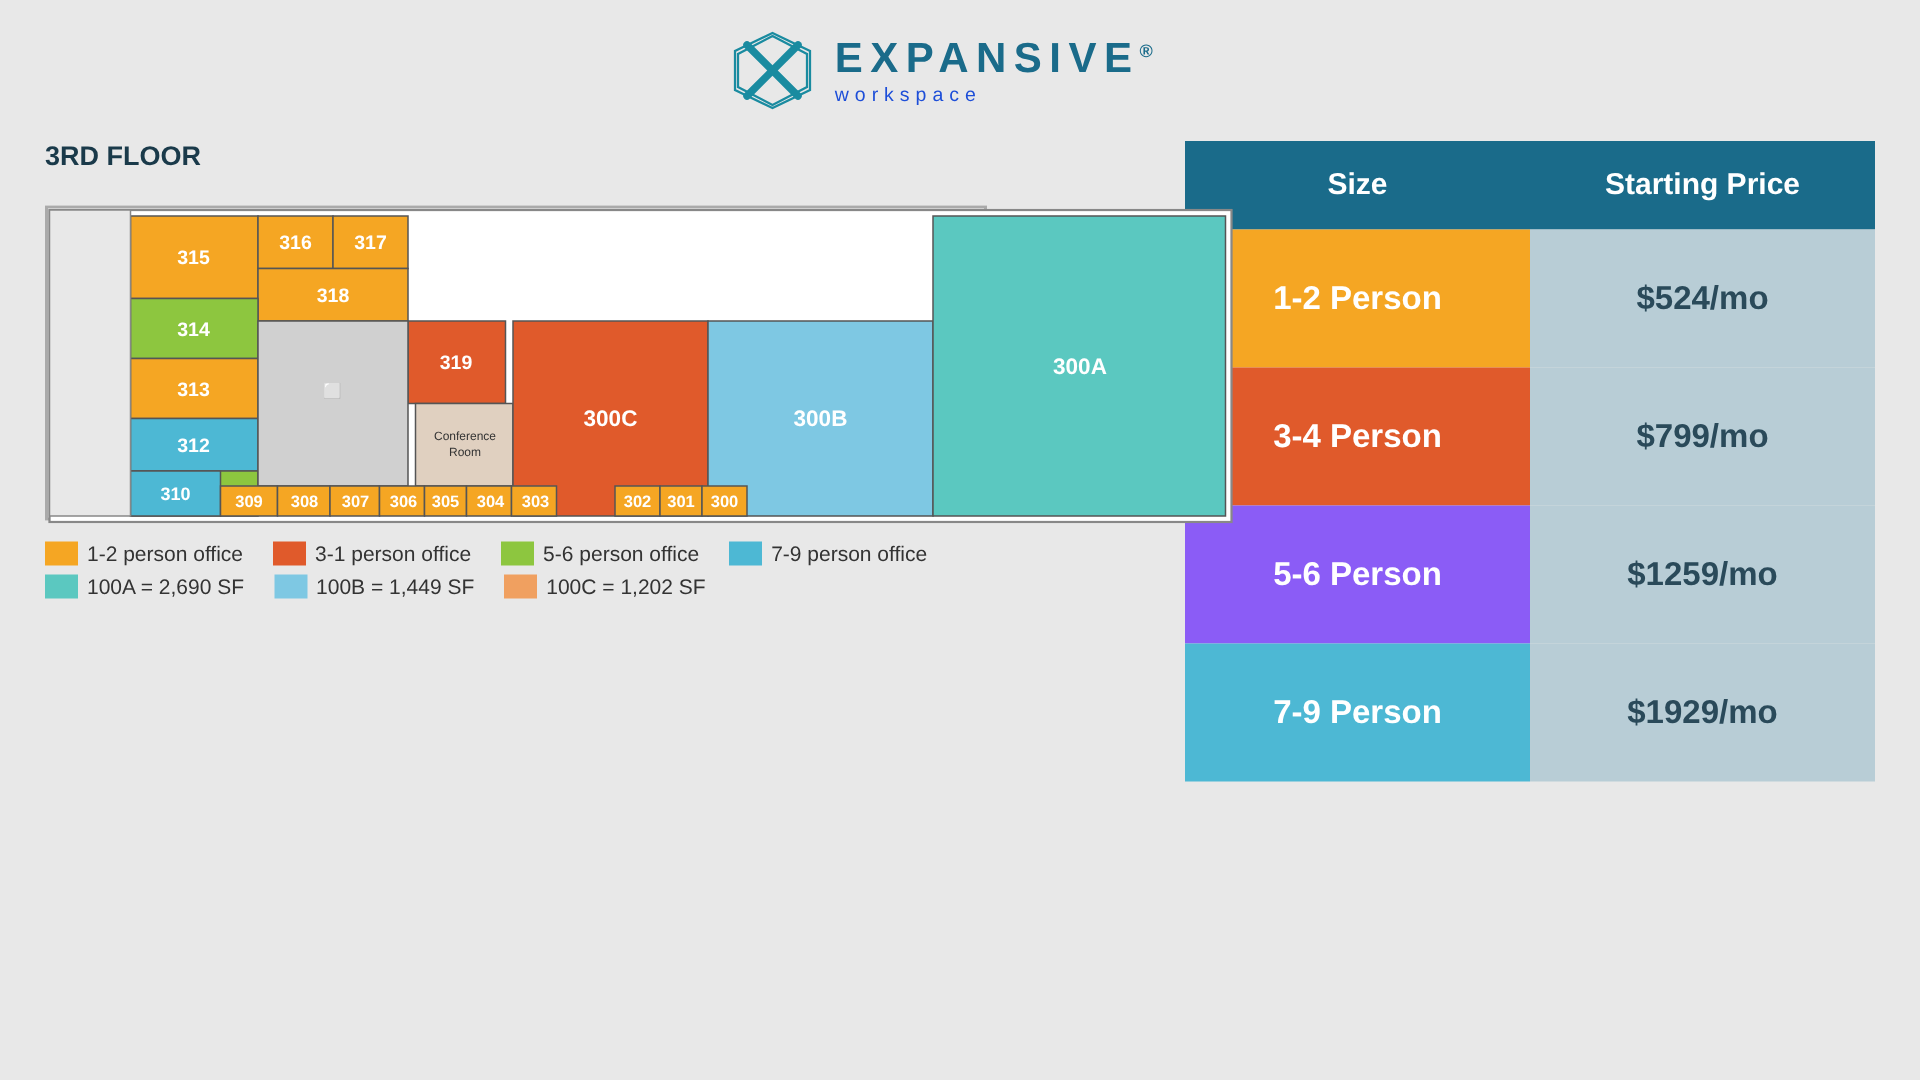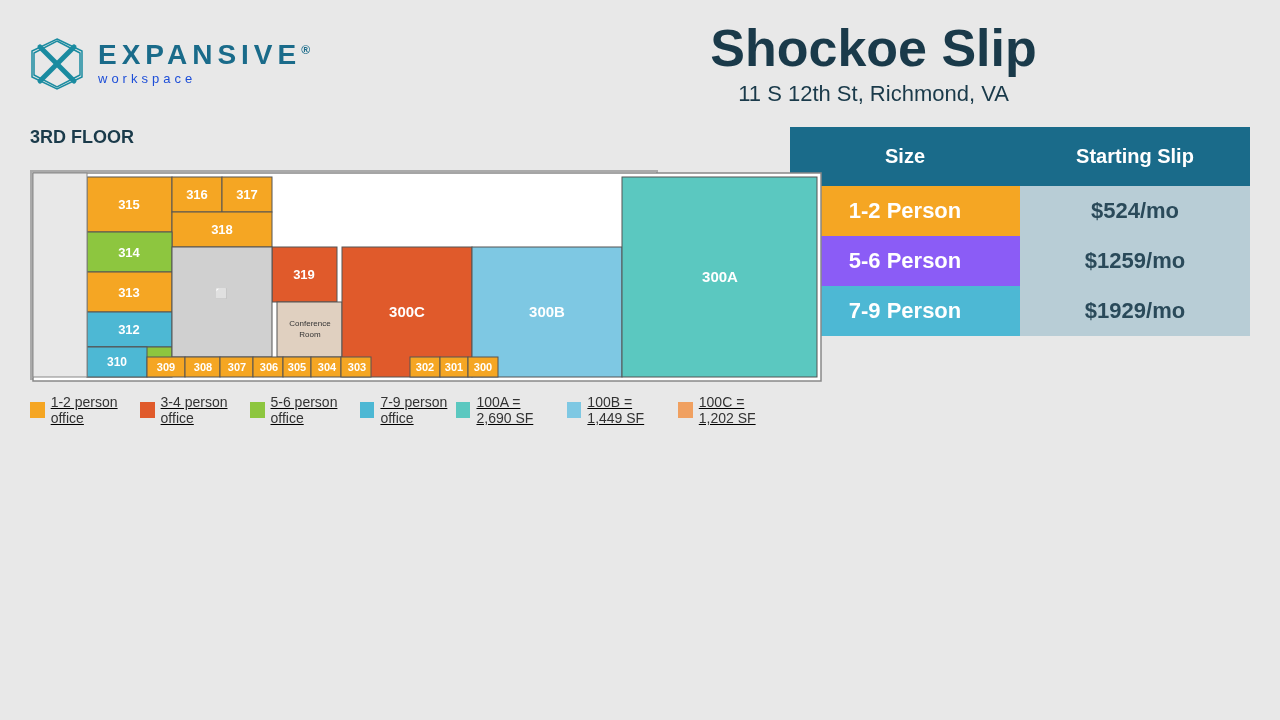--- a/index.html
+++ b/index.html
@@ -11,20 +11,21 @@
       overflow: hidden;
       position: relative;
     }
 
     
     .header {
       display: flex;
       align-items: center;
       justify-content: flex-start;
       padding: 20px 48px 10px 30px;
+      flex-direction: column;
     }
     .logo-area {
       display: flex;
       align-items: center;
       gap: 14px;
     }
     .logo-icon {
       width: 54px;
       height: 54px;
     }
@@ -95,22 +96,22 @@
     
     .floor-svg {
       width: 790px;
       height: 210px;
     }
 
     
     .legend {
       margin-top: 14px;
       display: flex;
+      flex-direction: column;
       gap: 6px;
-      text-decoration: underline;
     }
     .legend-row {
       display: flex;
       align-items: center;
       gap: 20px;
     }
     .legend-item {
       display: flex;
       align-items: center;
       gap: 6px;
@@ -138,21 +139,21 @@
       font-size: 20px;
       font-weight: 700;
       padding: 18px 10px;
       text-align: center;
       width: 50%;
     }
     .pricing-table td {
       text-align: center;
       font-size: 22px;
       font-weight: 700;
-      padding: 12px 10px;
+      padding: 33px 10px;
     }
     .size-cell-orange { background: #f5a623; color: white; }
     .size-cell-red { background: #e05a2b; color: white; }
     .size-cell-green { background: #8b5cf6; color: white; }
     .size-cell-blue { background: #4db8d4; color: white; margin-top: 34px; }
     .price-cell { background: #b8cdd6; color: #2a4a5a; }
   </style>
 </head>
 <body>
 
@@ -168,24 +169,20 @@
 
       <polygon points="27,4 50,16 50,38 27,50 4,38 4,16" fill="none" stroke="#1a8ba0" stroke-width="1.5"></polygon>
     </svg>
     <div class="logo-text-area">
       <div class="logo-name">
         <span>EXPANSIVE</span><span class="logo-reg">®</span>
       </div>
       <div class="logo-sub">workspace</div>
     </div>
   </div>
-  <div class="title-area">
-    <div class="building-title">Shockoe Slip</div>
-    <div class="building-address">11 S 12th St, Richmond, VA</div>
-  </div>
 </div>
 
 <div class="main-content">
 
   <div class="floor-plan-area">
     <div class="floor-label">3RD FLOOR</div>
 
     <div class="floor-plan-container">
       <svg class="floor-svg" viewBox="0 0 790 210" xmlns="http://www.w3.org/2000/svg">
 
@@ -273,21 +270,21 @@
     </div>
 
     <div class="legend">
       <div class="legend-row">
         <div class="legend-item">
           <span class="legend-swatch" style="background:#f5a623;"></span>
           <span>1-2 person office</span>
         </div>
         <div class="legend-item">
           <span class="legend-swatch" style="background:#e05a2b;"></span>
-          <span>3-4 person office</span>
+          <span>3-1 person office</span>
         </div>
         <div class="legend-item">
           <span class="legend-swatch" style="background:#8dc63f;"></span>
           <span>5-6 person office</span>
         </div>
         <div class="legend-item">
           <span class="legend-swatch" style="background:#4db8d4;"></span>
           <span>7-9 person office</span>
         </div>
       </div>
@@ -306,27 +303,31 @@
         </div>
       </div>
     </div>
   </div>
 
   <div class="pricing-area">
     <table class="pricing-table">
       <thead>
         <tr>
           <th>Size</th>
-          <th>Starting Slip</th>
+          <th>Starting Price</th>
         </tr>
       </thead>
       <tbody>
         <tr>
           <td class="size-cell-orange">1-2 Person</td>
           <td class="price-cell">$524/mo</td>
+        </tr>
+        <tr>
+          <td class="size-cell-red">3-4 Person</td>
+          <td class="price-cell">$799/mo</td>
         </tr>
         <tr>
           <td class="size-cell-green">5-6 Person</td>
           <td class="price-cell">$1259/mo</td>
         </tr>
         <tr>
           <td class="size-cell-blue">7-9 Person</td>
           <td class="price-cell">$1929/mo</td>
         </tr>
       </tbody>

